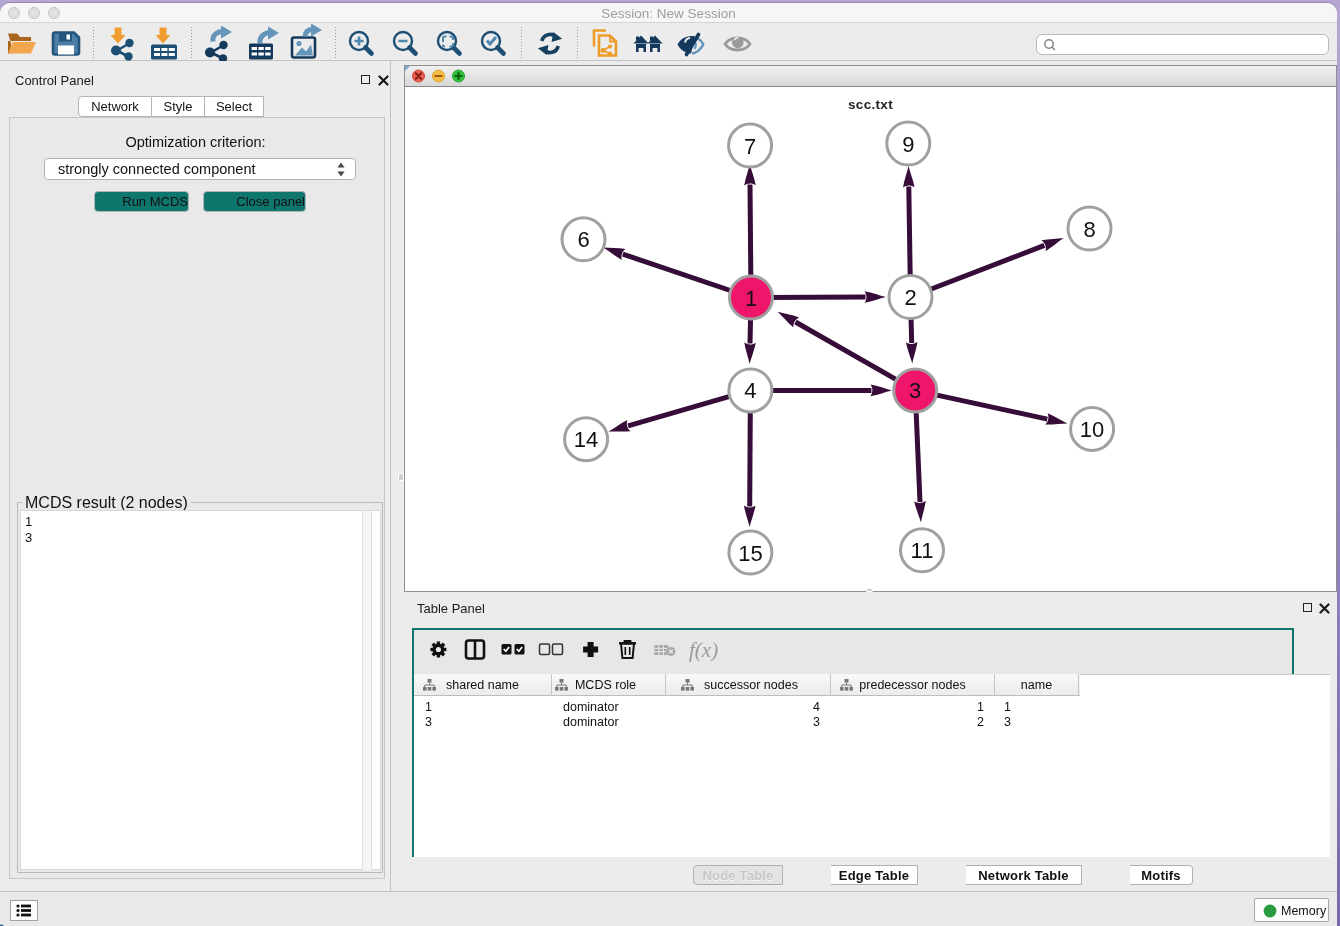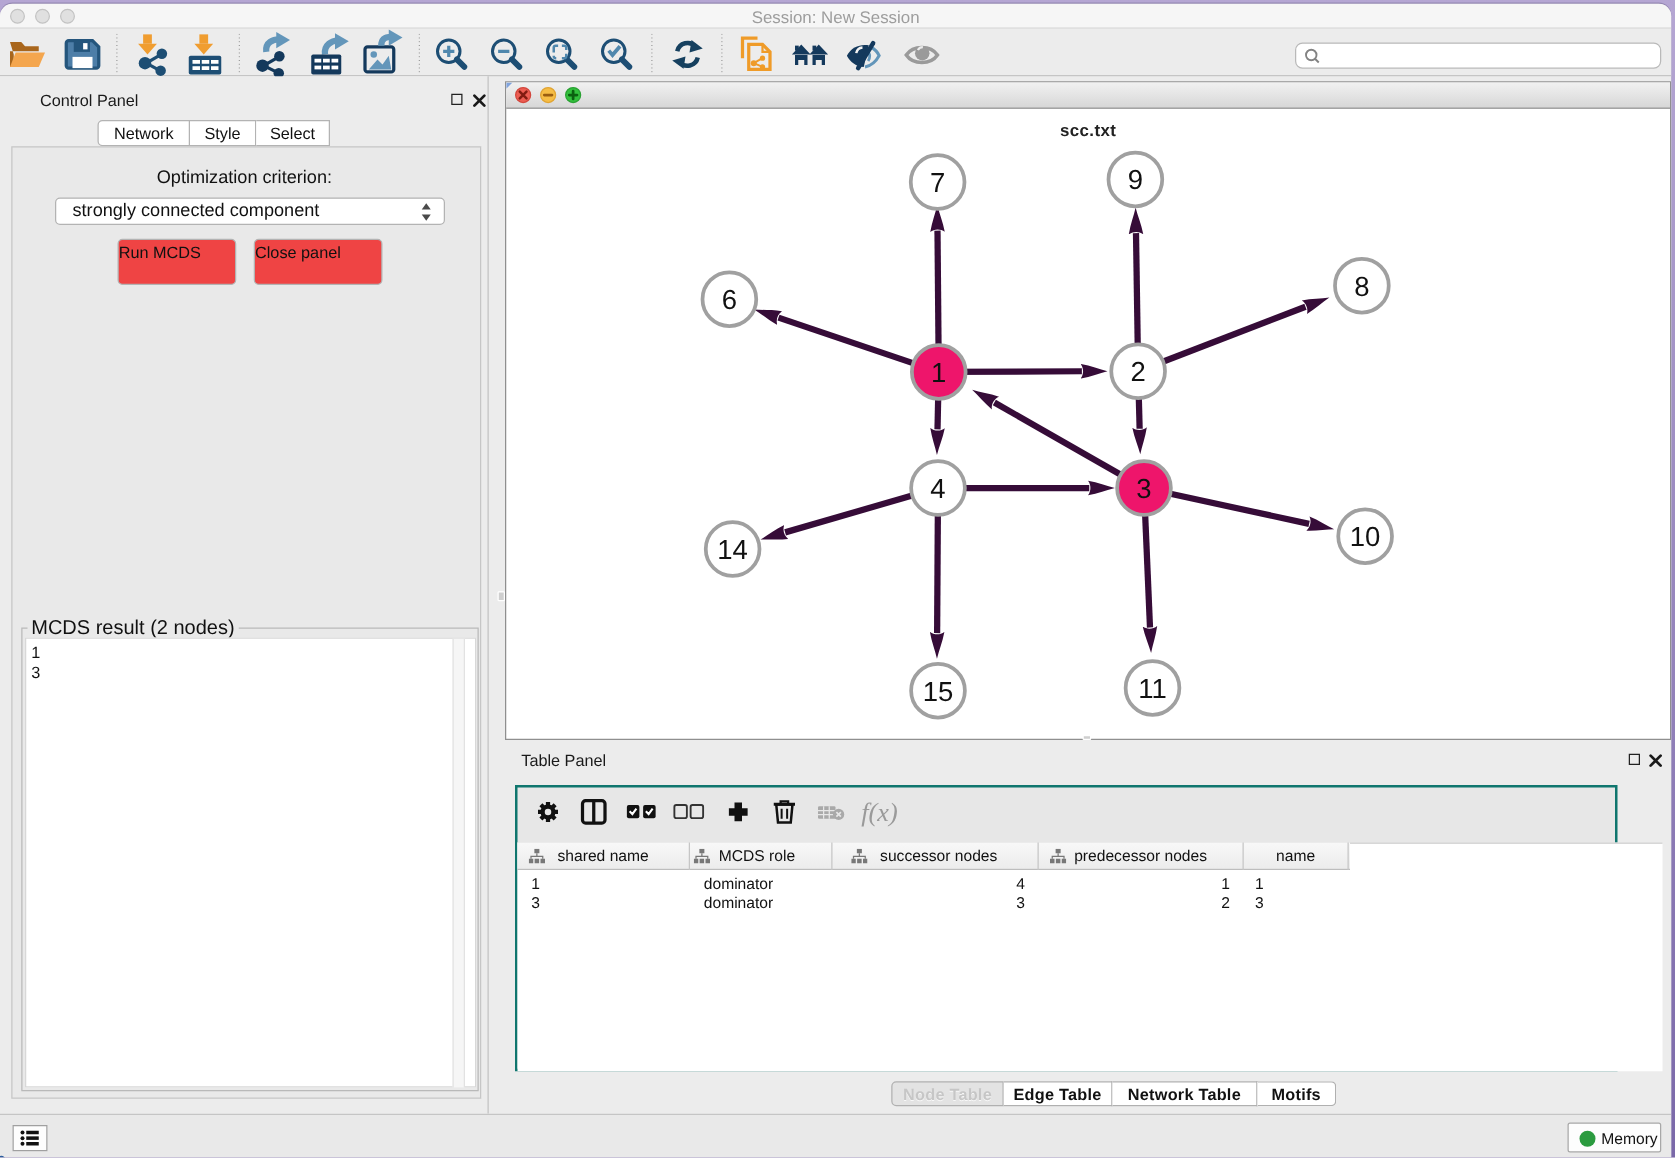--- a/index.html
+++ b/index.html
@@ -14,33 +14,33 @@
   #wtitle { left:0; top:3px; width:1337px; text-align:center; font-size:13.5px; color:#9d9d9d; }
   
   #toolbar { left:0; top:20px; width:1337px; height:38px; background:#ececec; border-bottom:1px solid #c5c5c5; }
   .sep { position:absolute; top:4px; height:32px; width:1px;
          background-image:linear-gradient(#9a9a9a 34%, rgba(0,0,0,0) 0%);
          background-size:1px 3px; }
   
   #search { left:1036px; top:31px; width:293px; height:21px; background:#fff; border:1px solid #b9b9b9; border-radius:6px; }
   
   #cpanel { left:0; top:58px; width:391px; height:830px; background:#ececec; border-right:1px solid #c2c2c2; }
-  #cp-title { left:15px; top:12px; font-size:13px; color:#1a1a1a;margin-left:17px; }
+  #cp-title { left:15px; top:12px; font-size:13px; color:#1a1a1a; }
   .float-ico { position:absolute; width:9px; height:9px; border:1.5px solid #222; }
   #cp-inner { left:9px; top:56px; width:376px; height:762px; border:1px solid #c6c6c6; background:#e9e9e9; }
   .tabrow { position:absolute; display:flex; }
   .tab { height:21px; font-size:13px; color:#111; background:#fff; border:1px solid #b3b3b3; border-left:none;
          display:flex; align-items:center; justify-content:center; }
   .tab.first { border-left:1px solid #b3b3b3; border-radius:4px 0 0 4px; }
   .tab.disabled { background:#701a75; color:#c9c9c9; text-shadow:0 1px 0 #f8f8f8; border-radius:0 5px 5px 0;margin-top:24px; }
   #optlabel { left:0; top:73px; width:391px; text-align:center; font-size:14.5px; color:#111; }
   #combo { left:44px; top:97px; width:312px; height:22px; background:#fff; border:1px solid #b3b3b3; border-radius:4px;
            font-size:14.5px; color:#111; line-height:21px; padding-left:13px; }
-  .btn { position:absolute; height:37px; background:#ef4444; border:1px solid #b3b3b3; border-radius:4px;
-         font-size:13px; color:#111; text-align:left; line-height:19px; }
+  .btn { position:absolute; height:21px; background:#0f766e; border:1px solid #b3b3b3; border-radius:4px;
+         font-size:13px; color:#111; text-align:right; line-height:19px; }
   #fieldset { left:17px; top:441px; width:366px; height:371px; border:1px solid #b9b9b9; }
   #fs-legend { position:absolute; left:4px; top:-9px; background:#e9e9e9; padding:0 3px; font-size:16px; color:#111; }
   #fs-white { position:absolute; left:2px; top:7px; width:361px; height:360px; background:#fff; border:1px solid #d8d8d8;
               font-size:13px; color:#111; padding:3px 0 0 4px; line-height:16px; }
   
   #netwin { left:404px; top:62px; width:933px; height:527px; border:1px solid #8f8f8f; background:#fff; }
   #net-titlebar { position:absolute; left:0; top:0; width:931px; height:21px;
                   background:linear-gradient(#f1f1f1,#d7d7d7); border-bottom:1px solid #878787; }
   #net-title { position:absolute; left:0; top:3px; width:931px; text-align:center; font-size:13.5px; font-weight:bold; letter-spacing:0.3px; color:#222;margin-top:28px; }
   
@@ -48,21 +48,21 @@
   #tp-title { left:12px; top:9px; font-size:13px; color:#1a1a1a; }
   #tp-box { left:7px; top:36px; width:882px; height:229px; border:2px solid #0f766e; background:#e7e7e7; }
   #tp-header { position:absolute; left:0; top:44px; width:666px; height:22px; z-index:2;
                background:linear-gradient(#f8f8f8,#ececec); border-bottom:1px solid #bdbdbd; }
   .hcell { position:absolute; top:0; height:22px; border-right:1px solid #c6c6c6; font-size:12.5px; color:#111;
            display:flex; align-items:center; justify-content:center; }
   #tp-body { position:absolute; left:0; top:44px; width:916px; height:183px; background:#fff; font-size:12.5px; color:#111; border-top:1px solid #cacaca; }
   .trow { position:absolute; height:15px; line-height:15px; width:916px; }
   .tcell { position:absolute; }
   
-  #btabs { left:308px; top:273px; display:flex; height:20px; }
+  #btabs { left:288px; top:273px; display:flex; height:20px;gap:48px; }
   .btab { height:20px; font-size:13px; font-weight:bold; letter-spacing:0.2px; background:#fff; border:1px solid #b0b0b0; border-left:none; color:#111;
           display:flex; align-items:center; justify-content:center; }
   
   #statusbar { left:0; top:888px; width:1337px; height:35px; background:#e9e9e9; border-top:1px solid #c5c5c5; }
   #memory { position:absolute; left:1254px; top:6px; width:75px; height:24px; background:#fdfdfd; border:1px solid #a8a8a8;
             border-radius:2px; font-size:13px; color:#111; }
   #listbtn { position:absolute; left:10px; top:8px; width:28px; height:21px; background:#fdfdfd; border:1px solid #a0a0a0; }
 </style>
 </head>
 <body>

